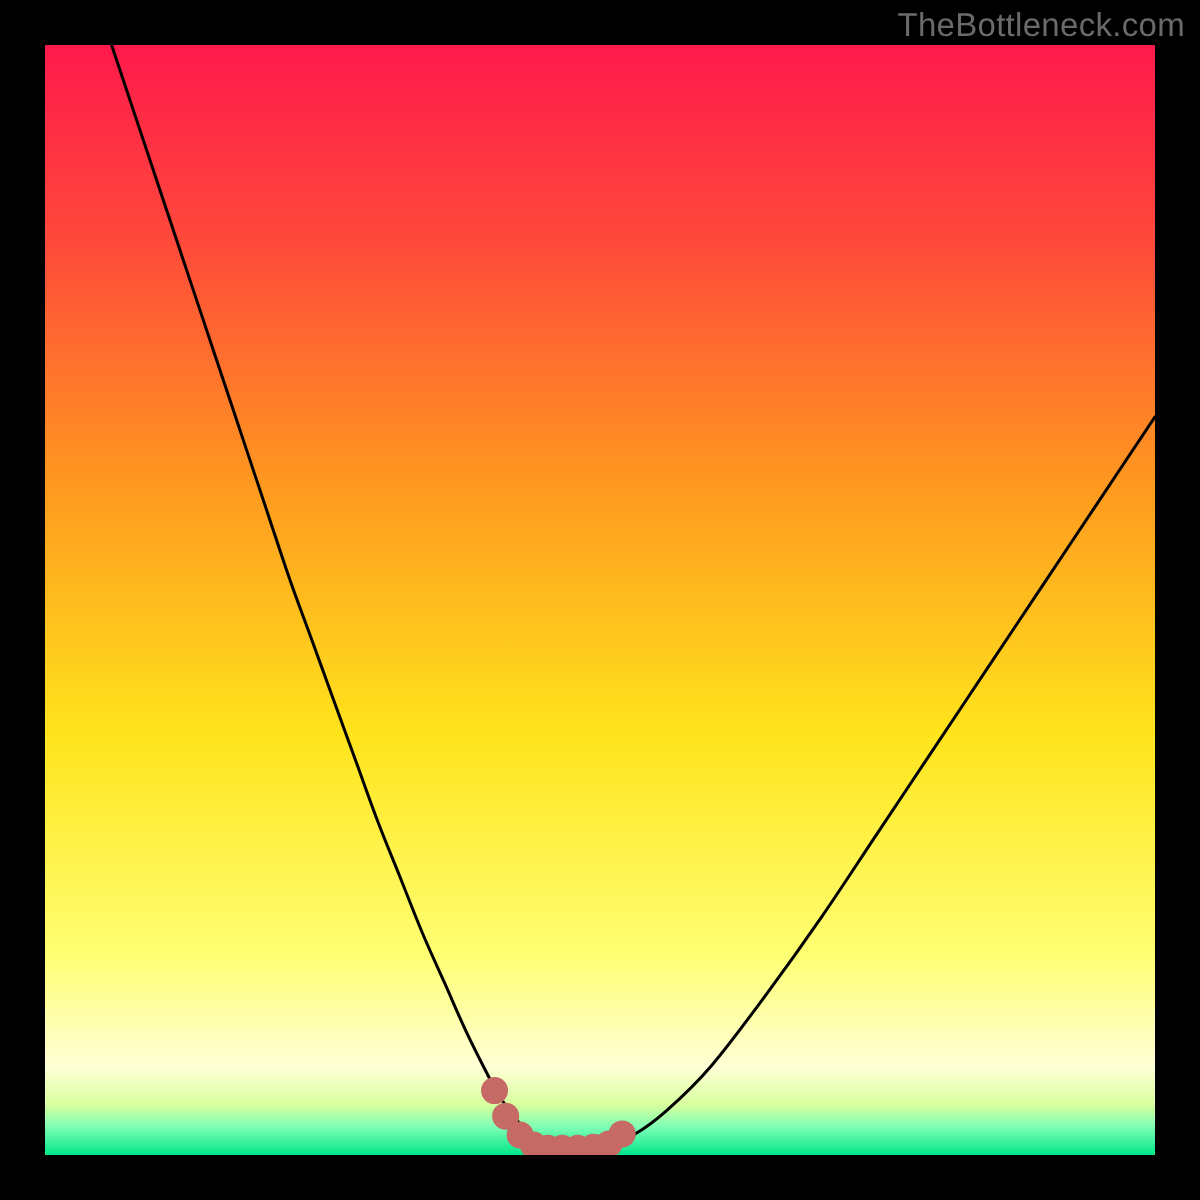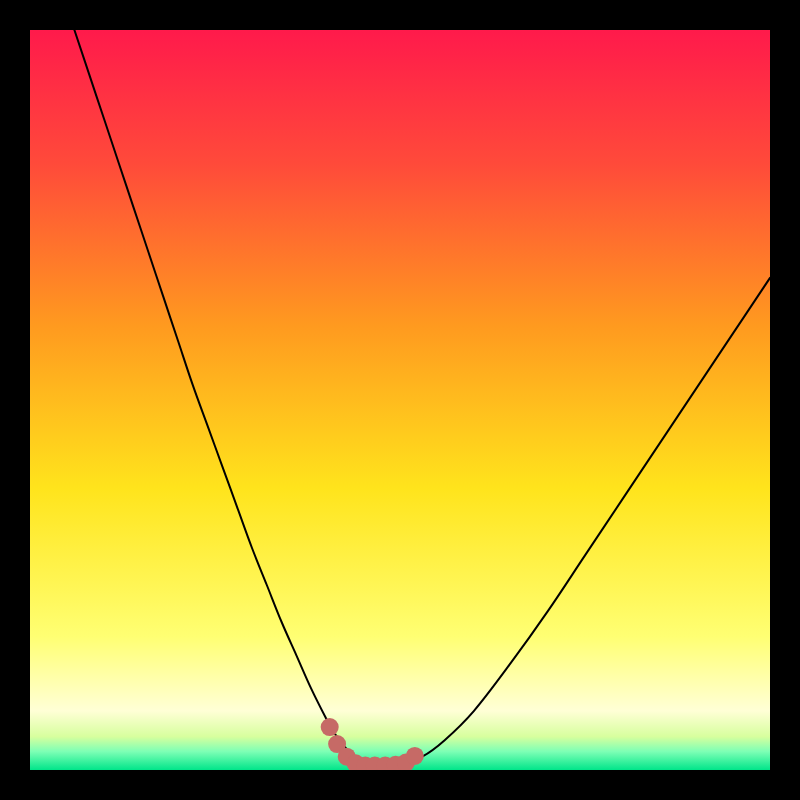--- a/index.html
+++ b/index.html
@@ -65,13 +65,14 @@
           <circle cx="325.6" cy="733.34" r="9" fill="#c66a66"></circle>
           <circle cx="335.21999999999997" cy="735.56" r="9" fill="#c66a66"></circle>
           <circle cx="344.84000000000003" cy="735.56" r="9" fill="#c66a66"></circle>
           <circle cx="355.2" cy="735.56" r="9" fill="#c66a66"></circle>
           <circle cx="365.56" cy="734.82" r="9" fill="#c66a66"></circle>
           <circle cx="375.92" cy="732.6" r="9" fill="#c66a66"></circle>
           <circle cx="384.8" cy="725.94" r="9" fill="#c66a66"></circle>
         </g>
     </svg>
   </div>
+  <div class="watermark">TheBottleneck.com</div>
 </div>
 
 </body></html>

